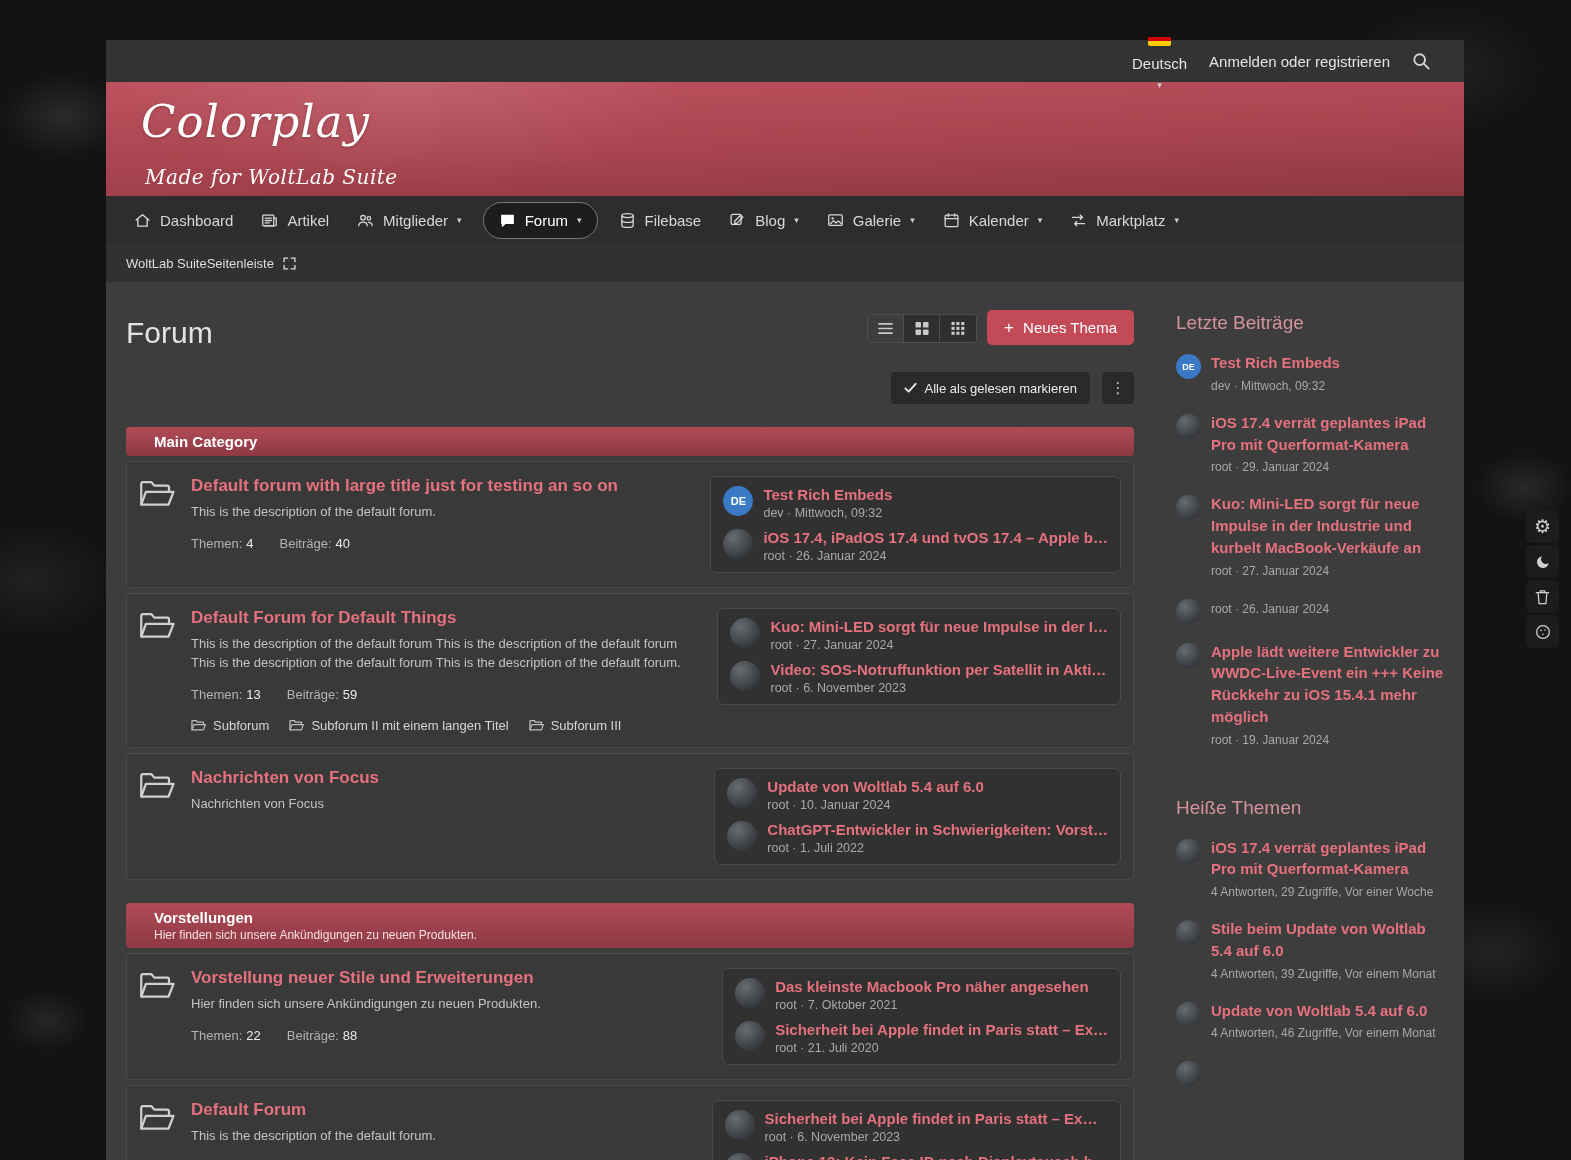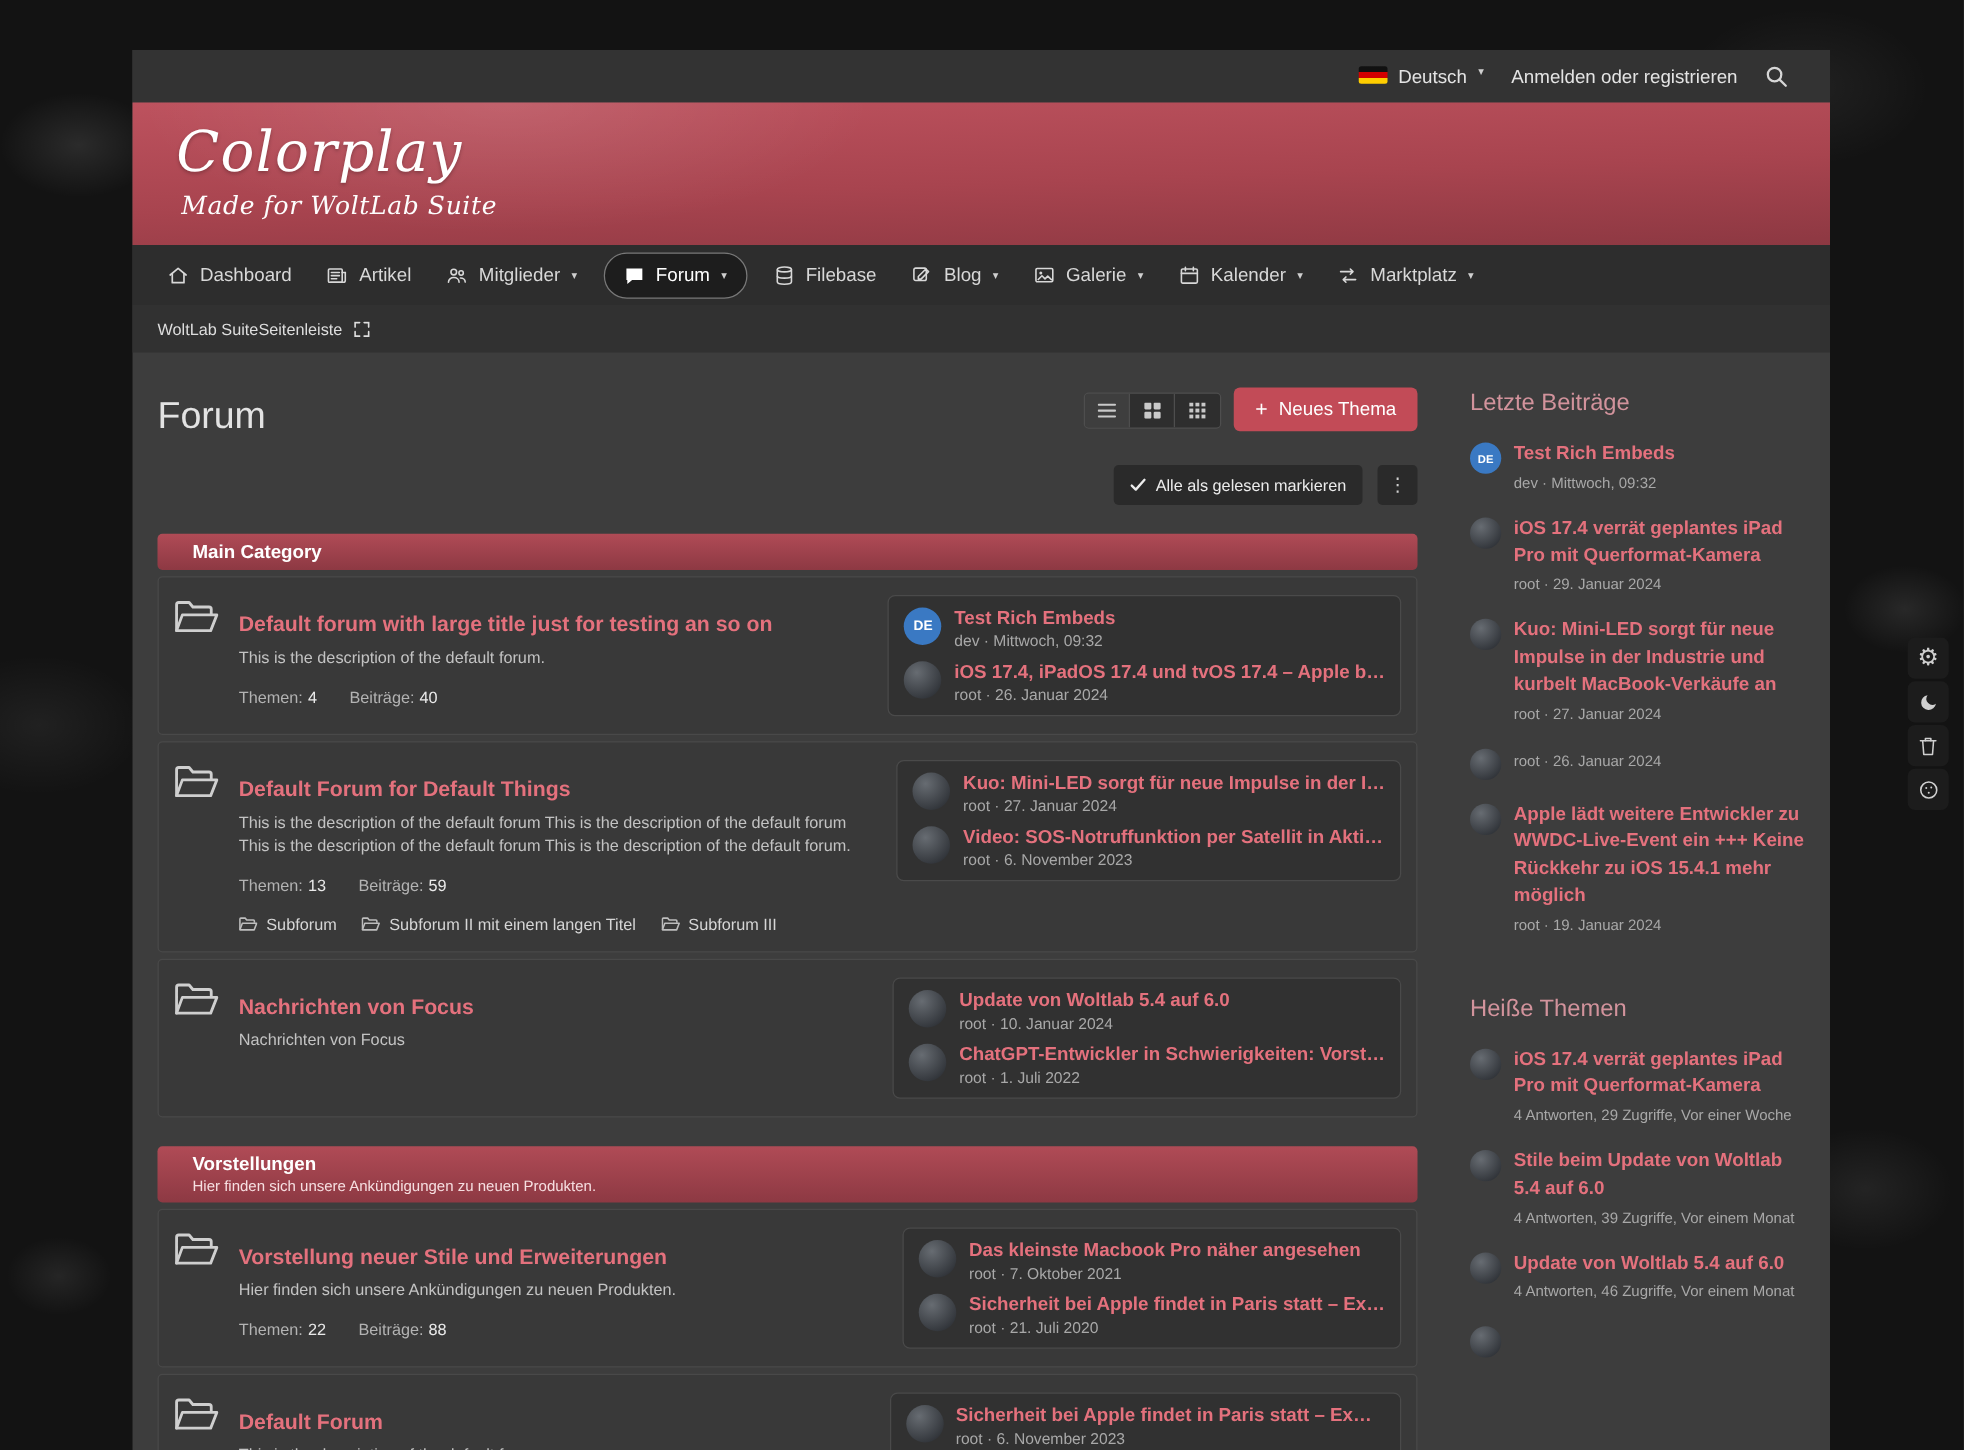--- a/index.html
+++ b/index.html
@@ -14,34 +14,34 @@
       radial-gradient(120px 80px at 2% 50%, rgba(255,255,255,0.06), transparent 70%),
       radial-gradient(100px 70px at 95% 82%, rgba(255,255,255,0.07), transparent 70%),
       radial-gradient(60px 45px at 3% 88%, rgba(255,255,255,0.08), transparent 70%),
       radial-gradient(80px 60px at 45% 99%, rgba(255,255,255,0.05), transparent 70%);
   }
   svg{display:block}
   .container{ width:1358px; margin:40px 0 0 106px; background:#3d3d3d; min-height:1400px; }
 
   
   .topbar{ height:42px; background:#333333; display:flex; align-items:center; justify-content:flex-end; gap:22px; padding-right:34px; color:#e4e4e4; font-size:15px; }
-  .lang{ display:flex; gap:9px; cursor:pointer; }
+  .lang{ display:flex; align-items:center; gap:9px; cursor:pointer;flex-direction:column; }
   .flag{ width:23px; height:14px; border-radius:2px; background:linear-gradient(180deg,#111 0 33.3%,#d20000 33.3% 66.6%,#ffce00 66.6% 100%); }
   .chev{ font-size:9px; color:#cfcfcf; line-height:1; }
   .login{ cursor:pointer; }
   .iconbtn{ color:#d6d6d6; cursor:pointer; display:flex; align-items:center; justify-content:center; }
 
   
   .banner{ height:114px; padding:13px 0 0 35px;
     background:
       radial-gradient(420px 150px at 22% 0%, rgba(255,255,255,0.10), transparent 70%),
       linear-gradient(178deg,#bd525e 0%, #a8444f 55%, #8d3842 100%);
   }
   .logo{ font-family:"DejaVu Serif","Liberation Serif",serif; font-style:italic; font-weight:300; font-size:45px; color:#fff; letter-spacing:1px; text-shadow:0 1px 3px rgba(0,0,0,.25); }
-  .tagline{ font-family:"DejaVu Serif","Liberation Serif",serif; font-style:italic; font-weight:300; font-size:20px; color:#fdfdfd; margin:4px 0 0 4px; letter-spacing:.5px; }
+  .tagline{ font-family:"DejaVu Serif","Liberation Serif",serif; font-style:italic; font-weight:300; font-size:20px; color:#fdfdfd; margin:17px 0 0 4px; letter-spacing:.5px; }
 
   
   .nav{ height:48px; background:#2d2d2d; display:flex; align-items:center; padding:0 14px; }
   .nav-item{ display:flex; align-items:center; gap:9px; padding:0 14px; height:48px; color:#d8d8d8; font-size:15px; cursor:pointer; white-space:nowrap; }
   .nav-item svg{ width:17px; height:17px; }
   .nav-item.active{ background:#1d1d1d; border:1px solid #787878; border-radius:20px; height:37px; padding:0 15px; margin:0 7px; color:#fff; }
 
   
   .breadcrumb{ height:38px; background:#313131; display:flex; align-items:center; padding:0 20px; font-size:13px; color:#dedede; }
   .crumb-right{ display:flex; align-items:center; gap:9px; cursor:pointer; }
@@ -63,21 +63,21 @@
   .btn-kebab{ width:32px; justify-content:center; font-size:15px; color:#cfcfcf; }
 
   
   .category{ margin-top:23px; }
   .cat-header{ background:linear-gradient(180deg,#b04b56,#8d3943); border-radius:4px; padding:6px 28px; color:#fff; }
   .cat-title{ font-size:15px; font-weight:700; }
   .cat-sub{ font-size:12px; color:#f6dfe1; margin-top:2px; }
   .forum-row{ margin-top:5px; background:#393939; border:1px solid #494949; border-radius:4px; padding:14px 12px; display:flex; gap:16px; }
   .folder{ color:#cfcfcf; flex:0 0 auto; margin-top:3px; }
   .forum-main{ flex:1; min-width:0; padding-right:8px; }
-  .forum-title{ color:#e4717d; font-size:17px; font-weight:700; cursor:pointer; display:inline-block;margin-top:14px; }
+  .forum-title{ color:#e4717d; font-size:17px; font-weight:700; cursor:pointer; display:inline-block; }
   .forum-desc{ color:#c3c3c3; font-size:13px; line-height:1.45; margin-top:7px; }
   .forum-stats{ margin-top:14px; display:flex; gap:26px; font-size:13px; color:#b3b3b3; }
   .stat-value{ color:#eaeaea; margin-left:4px; }
   .subforums{ display:flex; gap:20px; align-items:center; margin-top:16px; font-size:13px; color:#d6d6d6; }
   .subforum{ display:flex; align-items:center; gap:7px; cursor:pointer; }
   .subforum svg{ color:#bdbdbd; }
   .latest-box{ flex:0 0 398px; background:#313131; border:1px solid #4a4a4a; border-radius:6px; padding:9px 12px; display:flex; flex-direction:column; gap:9px; align-self:flex-start; }
   .latest-item{ display:flex; gap:10px; align-items:flex-start; min-width:0; }
   .avatar{ width:30px; height:30px; border-radius:50%; flex:0 0 auto; background:radial-gradient(circle at 35% 30%, #676c72, #22252a); cursor:pointer; }
   .avatar.de{ background:#3a79c3; color:#fff; font-size:11px; font-weight:700; display:flex; align-items:center; justify-content:center; }

